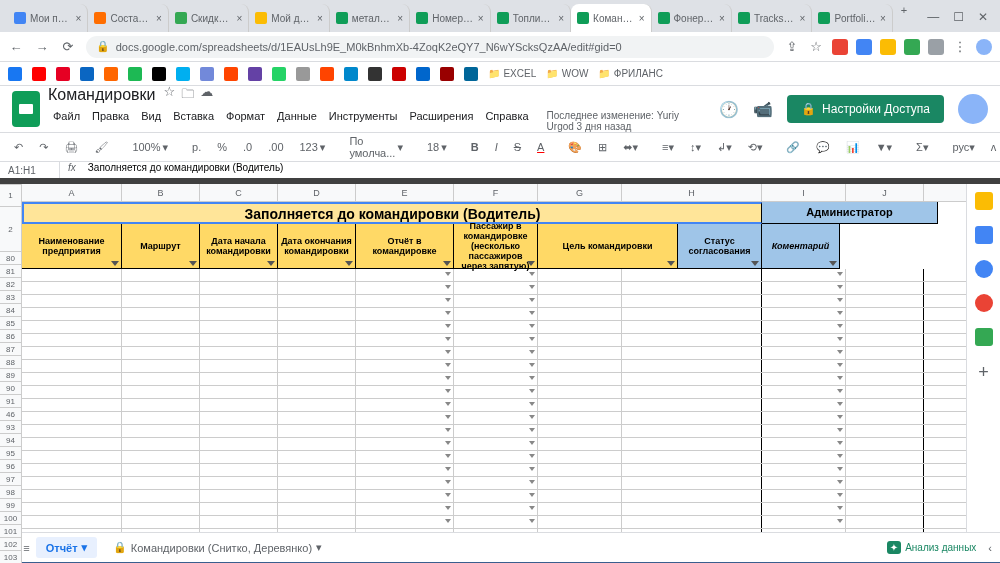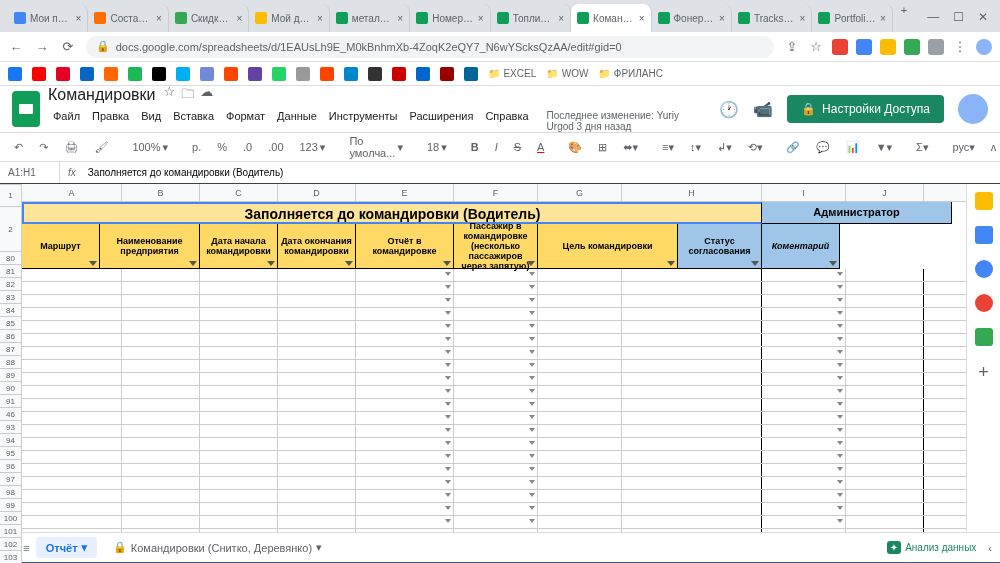--- a/index.html
+++ b/index.html
@@ -27,21 +27,21 @@
 .title-icons{display:flex;gap:6px;color:#5f6368;font-size:13px}
 .menu-row{display:flex;gap:2px;margin-top:2px;font-size:11px;color:#202124}
 .menu-row span{padding:2px 5px}
 .last-edit{color:#5f6368;margin-left:6px;font-size:10px}
 .header-right{display:flex;align-items:center;gap:14px}
 .share-btn{background:#1a8763;color:#fff;padding:7px 14px;border-radius:4px;font-size:12px;display:flex;align-items:center;gap:6px}
 .avatar{width:30px;height:30px;border-radius:50%;background:#8ab4f8}
 .toolbar{height:30px;border-top:1px solid #dadce0;border-bottom:1px solid #dadce0;display:flex;align-items:center;padding:0 10px;gap:8px;font-size:11px;color:#5f6368}
 .tb-sep{width:1px;height:18px;background:#dadce0}
 .tb-btn{padding:2px 4px;display:flex;align-items:center;gap:2px}
-.formula-bar{height:22px;display:flex;align-items:center;border-bottom:1px solid #404040}
+.formula-bar{height:22px;display:flex;border-bottom:6px solid #404040}
 .cell-ref{width:60px;padding:0 8px;font-size:10px;color:#5f6368;border-right:1px solid #dadce0;height:100%;display:flex;align-items:center}
 .fx{padding:0 8px;font-style:italic;color:#5f6368;font-size:10px}
 .formula-input{flex:1;padding:0 4px;font-size:10px}
 .sheet-area{display:flex;height:348px;position:relative}
 .row-headers{width:22px;background:#f8f9fa;border-right:1px solid #ccc}
 .col-headers{height:18px;background:#f8f9fa;display:flex;border-bottom:1px solid #ccc}
 .col-h{border-right:1px solid #ccc;text-align:center;font-size:9px;color:#5f6368;line-height:18px}
 .corner{width:22px;height:18px;background:#f8f9fa;border-right:1px solid #ccc;border-bottom:1px solid #ccc}
 .grid-main{flex:1;overflow:hidden}
 .merged-header1{height:22px;display:flex}
@@ -307,29 +307,29 @@
         <div class="col-h" style="width: 78px;">D</div>
         <div class="col-h" style="width: 98px;">E</div>
         <div class="col-h" style="width: 84px;">F</div>
         <div class="col-h" style="width: 84px;">G</div>
         <div class="col-h" style="width: 140px;">H</div>
         <div class="col-h" style="width: 84px;">I</div>
         <div class="col-h" style="width: 78px;">J</div>
       </div>
     <div class="merged-header1">
       <div class="mh-yellow" id="mh-yellow" style="width: 740px;">Заполняется до командировки (Водитель)</div>
-      <div class="mh-blue" id="mh-blue" style="width: 190px;">Администратор</div>
+      <div class="mh-blue" id="mh-blue" style="width: 176px;">Администратор</div>
     </div>
     <div class="col-headers-row" id="ch-row">
+        <div class="ch" style="width: 100px;">
+          <span>Наименование предприятия</span>
+          <div class="filter-btn"></div>
+        </div>
         <div class="ch" style="width: 78px;">
           <span>Маршрут</span>
-          <div class="filter-btn"></div>
-        </div>
-        <div class="ch" style="width: 100px;">
-          <span>Наименование предприятия</span>
           <div class="filter-btn"></div>
         </div>
         <div class="ch" style="width: 78px;">
           <span>Дата начала командировки</span>
           <div class="filter-btn"></div>
         </div>
         <div class="ch" style="width: 78px;">
           <span>Дата окончания командировки</span>
           <div class="filter-btn"></div>
         </div>

